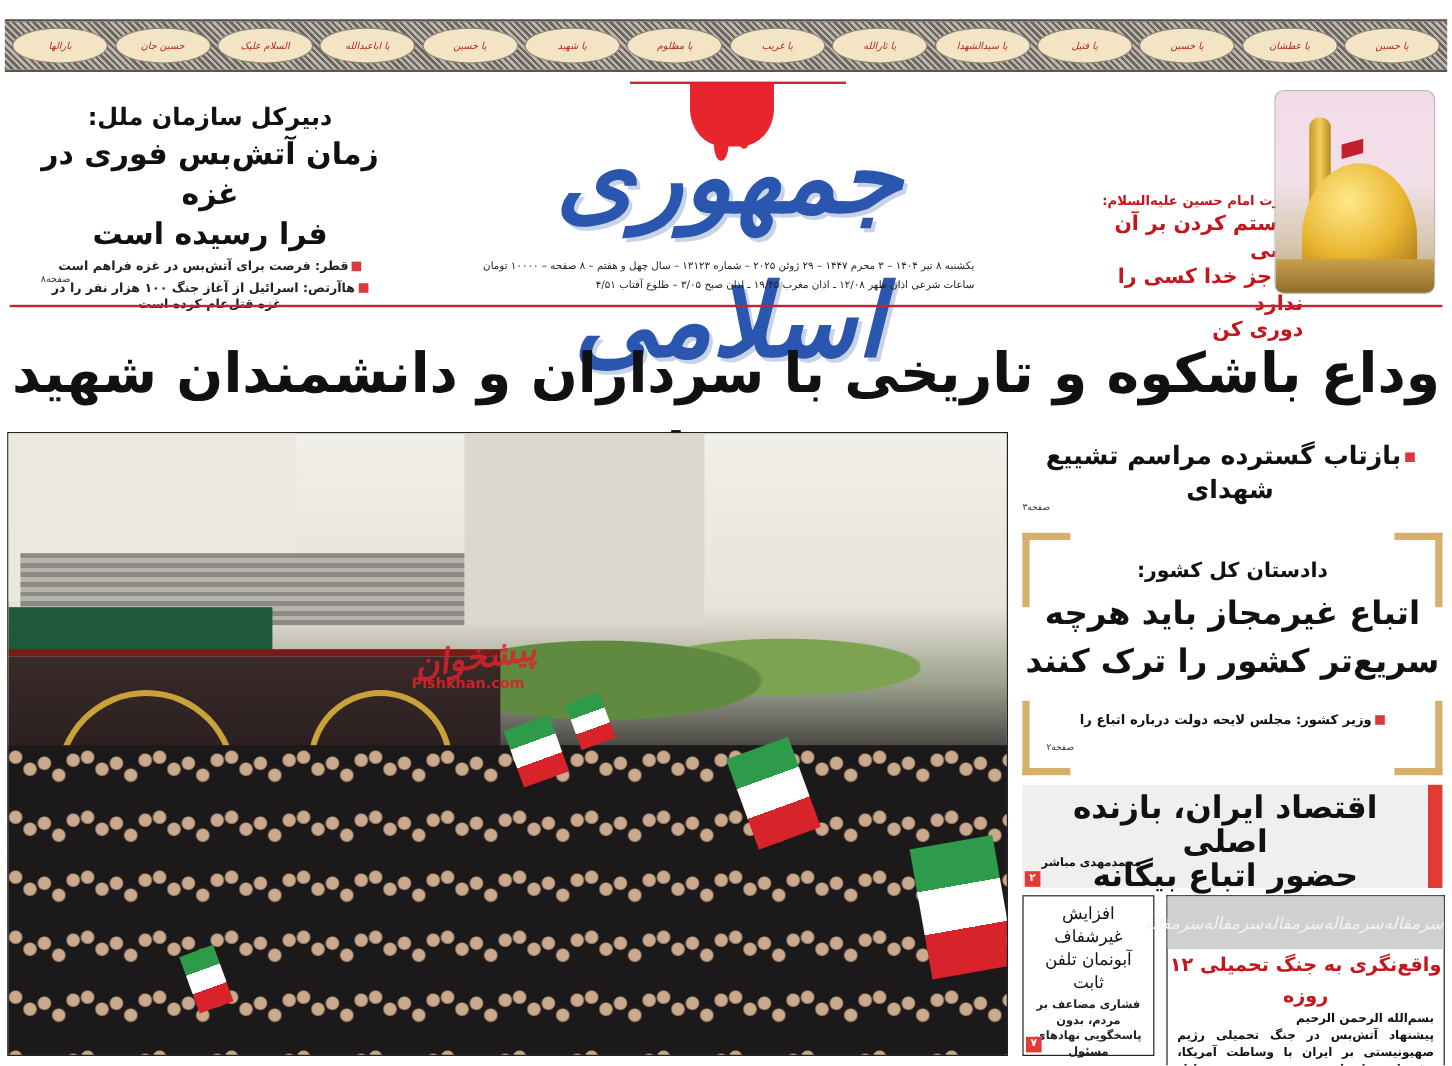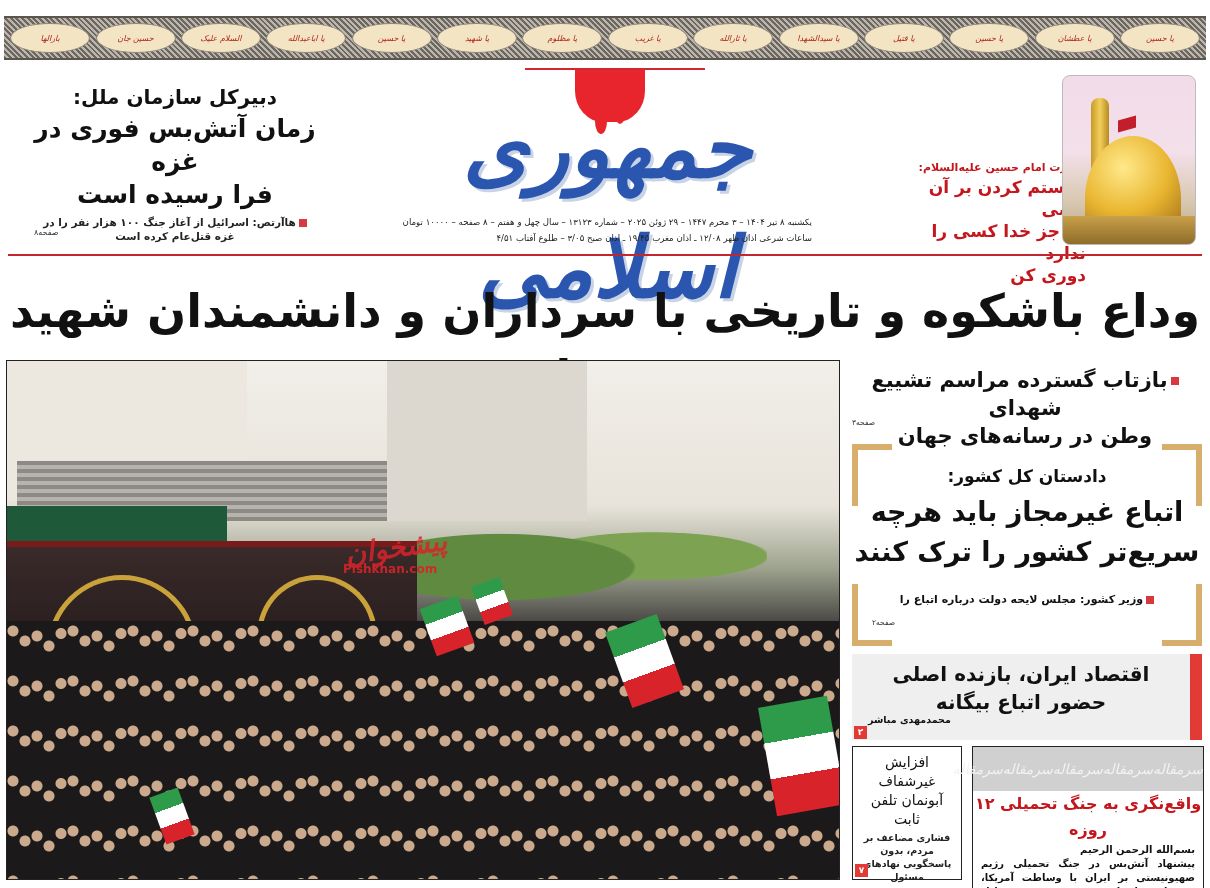--- a/index.html
+++ b/index.html
@@ -114,21 +114,21 @@
   .bracket.tl { left: 0; top: 0; border-left-width: 6px; border-top-width: 6px; height: 62px; }
   .bracket.tr { right: 0; top: 0; border-right-width: 6px; border-top-width: 6px; height: 62px; }
   .bracket.bl { left: 0; bottom: 0; border-left-width: 6px; border-bottom-width: 6px; height: 62px; }
   .bracket.br { right: 0; bottom: 0; border-right-width: 6px; border-bottom-width: 6px; height: 62px; }
   .bracket-box .kicker { position: absolute; left: 0; top: 22px; width: 100%; text-align: center; font-weight: bold; font-size: 17px; }
   .bracket-box .headline { position: absolute; left: 0; top: 48px; width: 100%; text-align: center; font-weight: bold; font-size: 27px; line-height: 40px; }
   .bracket-box .sub { position: absolute; left: 30px; top: 146px; width: 290px; text-align: center; font-weight: bold; font-size: 11px; line-height: 20px; }
 
   .grey-box { position: absolute; left: 852px; top: 654px; width: 350px; height: 86px; background: #f0efef; }
   .grey-box .redbar { position: absolute; right: 0; top: 0; width: 12px; height: 86px; background: #e23b36; }
-  .grey-box .headline { position: absolute; left: 14px; top: 6px; width: 310px; text-align: center; font-weight: bold; font-size: 20px; line-height: 28px; }
+  .grey-box .headline { position: absolute; left: 14px; top: 6px; width: 310px; text-align: center; font-weight: bold; font-size: 26px; line-height: 28px; }
   .grey-box .author { position: absolute; left: 16px; top: 60px; font-size: 9.5px; font-weight: bold; }
   .num-badge { position: absolute; width: 13px; height: 13px; background: #e23b36; color: #fff; font-size: 9px; line-height: 13px; text-align: center; font-weight: bold; }
 
   .small-box { position: absolute; left: 852px; top: 746px; width: 110px; height: 134px; border: 1px solid #222; text-align: center; }
   .small-box .headline { font-weight: normal; font-size: 14px; line-height: 19px; margin-top: 6px; }
   .small-box .sub { font-size: 9.5px; font-weight: bold; line-height: 13px; margin-top: 2px; color: #222; }
 
   .edit-box { position: absolute; left: 972px; top: 746px; width: 232px; height: 142px; border: 1px solid #222; border-bottom: none; }
   .edit-box .banner { height: 44px; background: #d0d0d0; display: flex; flex-direction: row-reverse; justify-content: space-around; align-items: center; }
   .edit-box .banner span { color: #f2f2f2; font-family: "DejaVu Serif", serif; font-style: italic; font-size: 14px; }
@@ -153,20 +153,21 @@
   <div class="cartouche">یا قتیل</div>
   <div class="cartouche">یا حسین</div>
   <div class="cartouche">یا عطشان</div>
   <div class="cartouche">یا حسین</div>
 </div>
 
 <div class="left-story">
   <div class="kicker">دبیرکل سازمان ملل:</div>
   <div class="headline">زمان آتش‌بس فوری در غزه</div>
   <div class="headline">فرا رسیده است</div>
+  <div class="sub"><span class="marker"></span><span>قطر: فرصت برای آتش‌بس در غزه فراهم است</span></div>
   <div class="sub" style="padding: 0 20px;"><span class="marker"></span><span>هاآرتص: اسرائیل از آغاز جنگ ۱۰۰ هزار نفر را در غزه قتل‌عام کرده است</span></div>
 </div>
 <div class="left-page">صفحه۸</div>
 
 <div class="logo-wrap">
   <div class="logo-line"></div>
   <div class="logo-text">جمهوری اسلامی</div>
   <div class="logo-drip"></div>
 </div>
 <div class="dateline">
@@ -205,21 +206,20 @@
   <div class="flag-ir" style="left: 610px; top: 260px; width: 55px; height: 80px;"></div>
   <div class="flag-ir" style="left: 760px; top: 340px; width: 70px; height: 110px; transform: rotate(-10deg);"></div>
   <div class="flag-ir" style="left: 470px; top: 220px; width: 30px; height: 40px;"></div>
   <div class="flag-ir" style="left: 150px; top: 430px; width: 30px; height: 50px;"></div>
   <div class="watermark">پیشخوان</div>
   <div class="watermark-url" style="top: 180px; direction: ltr;">Pishkhan.com</div>
 </div>
 
 <div class="r-story1">
   <div class="headline"><span class="marker"></span><span>بازتاب گسترده مراسم تشییع شهدای</span></div>
-  <div class="headline">وطن در رسانه‌های جهان</div>
 </div>
 <div class="page-ref" style="left: 852px; top: 418px;">صفحه۳</div>
 
 <div class="bracket-box">
   <div class="bracket tl"></div>
   <div class="bracket tr"></div>
   <div class="bracket bl"></div>
   <div class="bracket br"></div>
   <div class="kicker">دادستان کل کشور:</div>
   <div class="headline">

